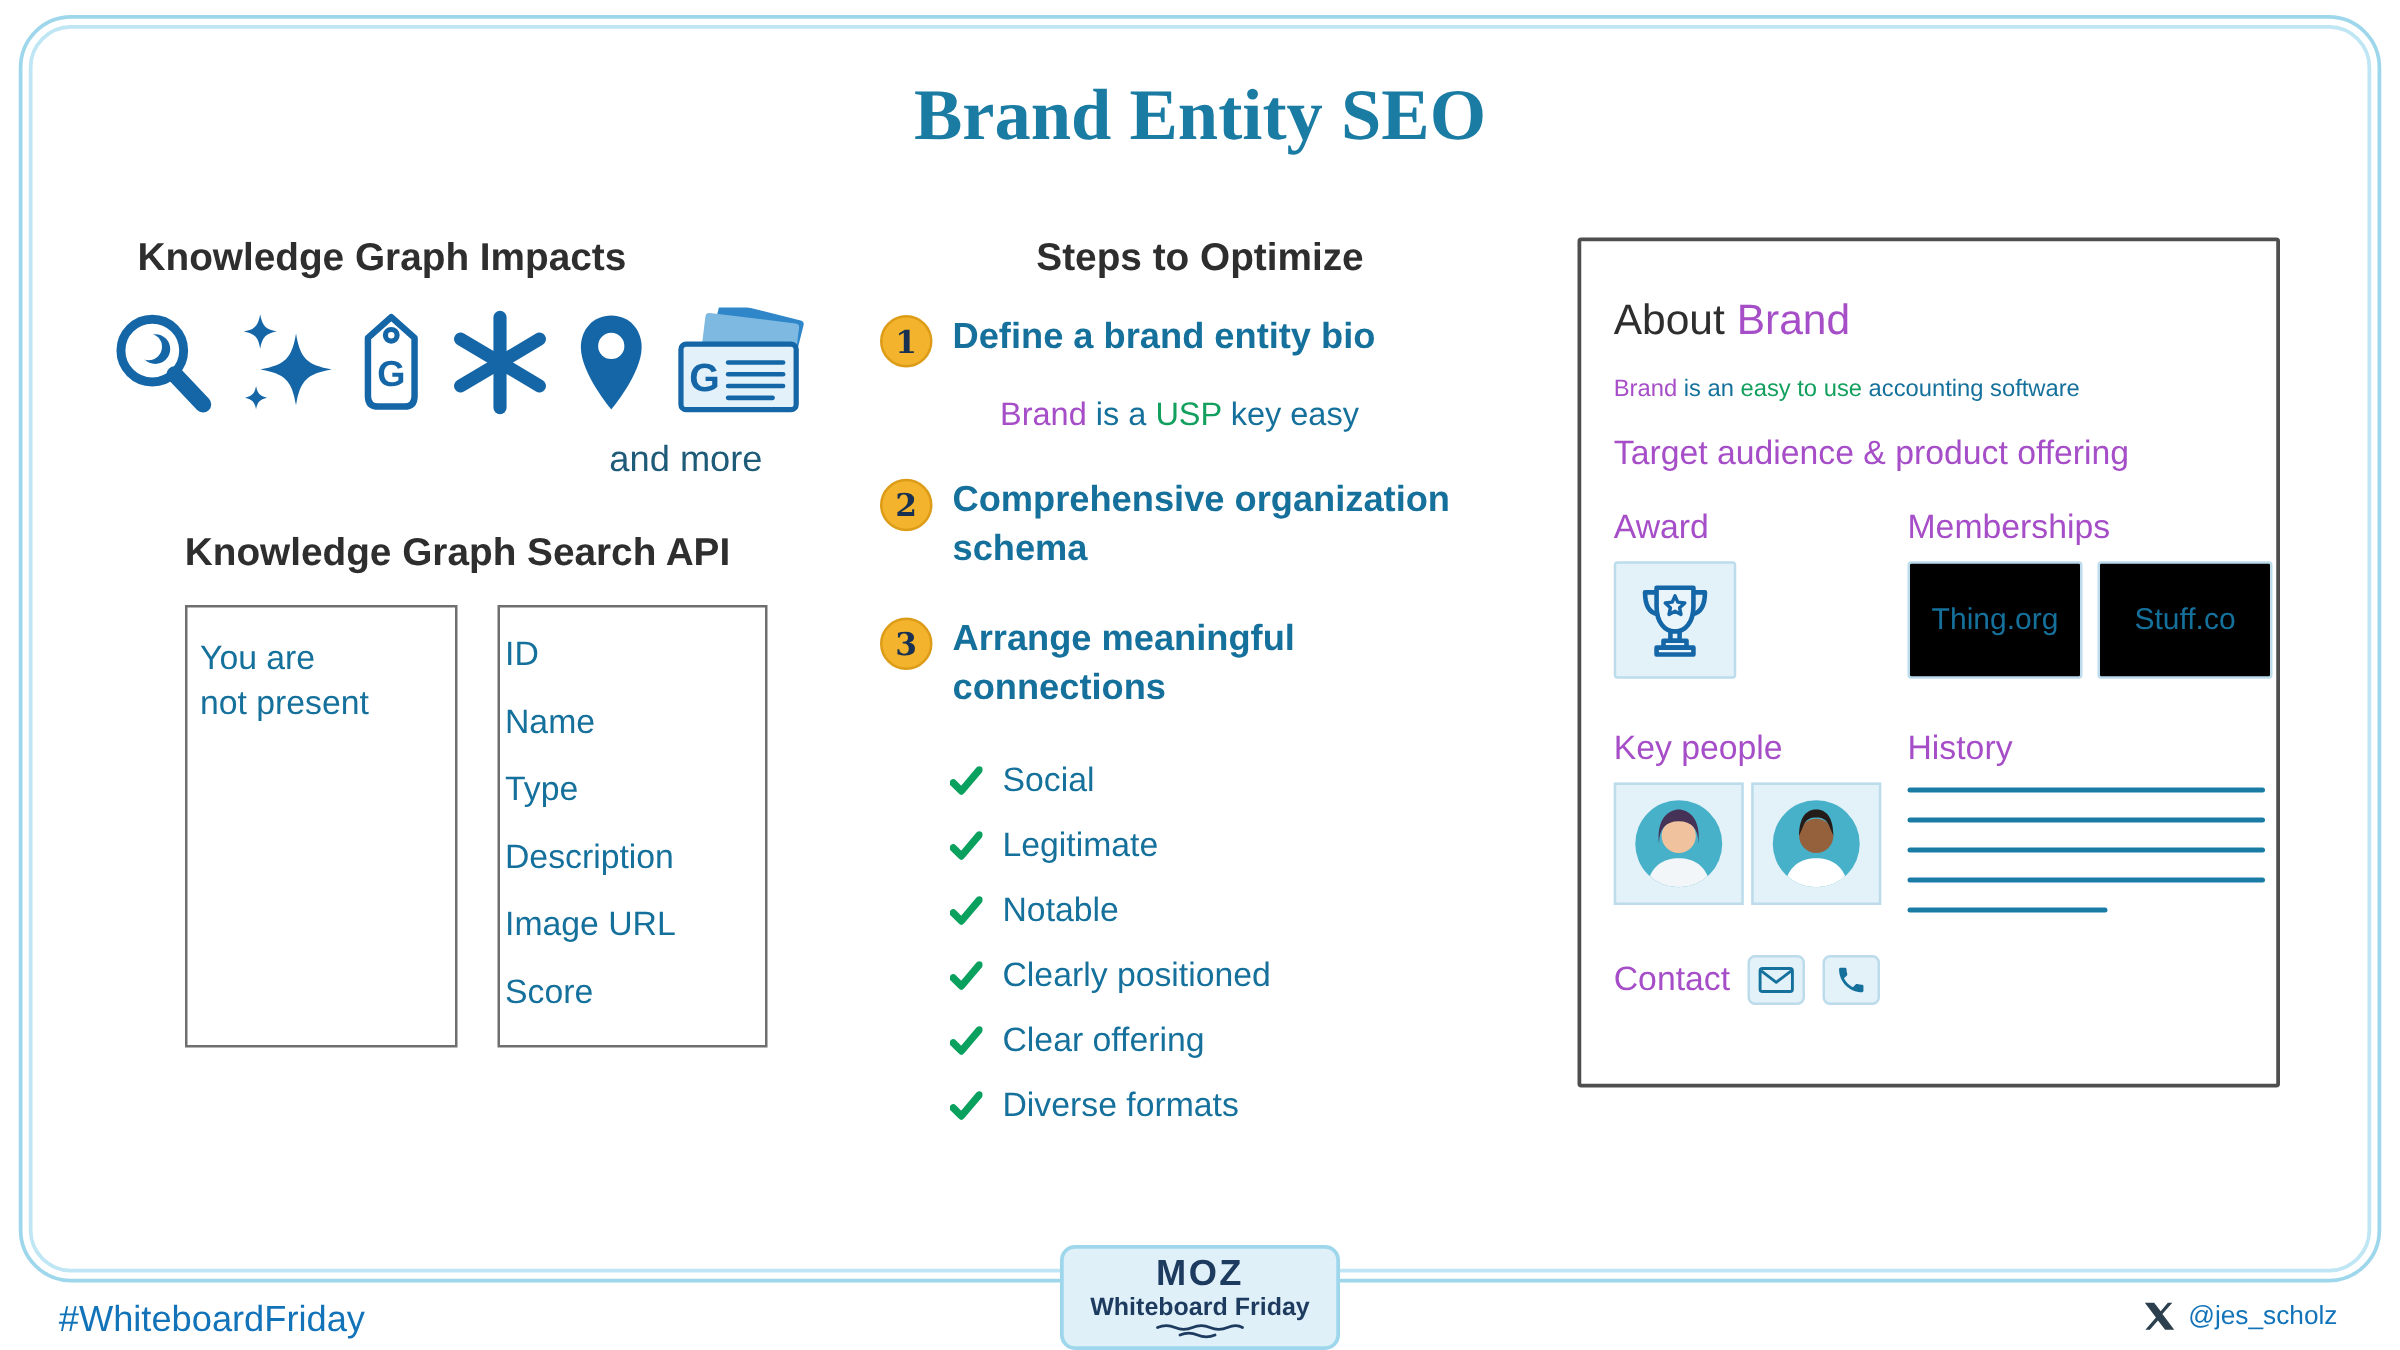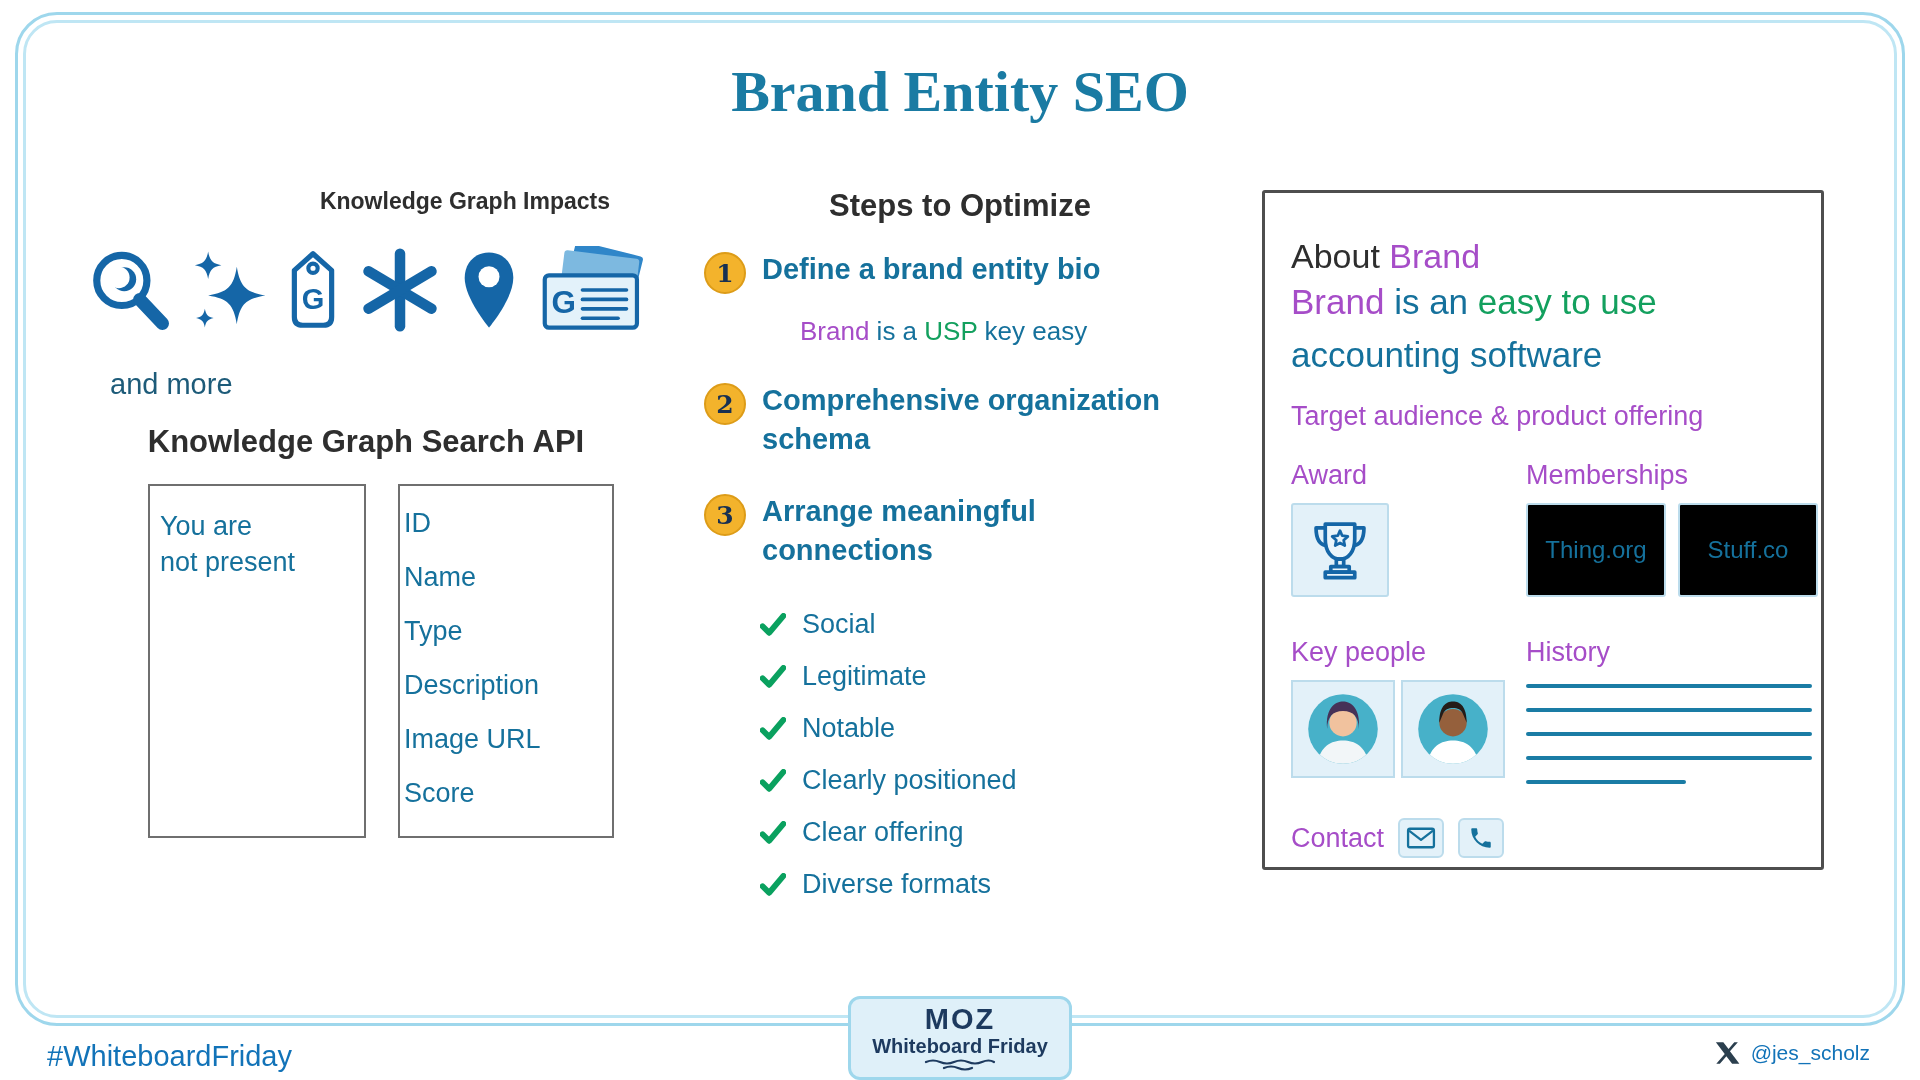--- a/index.html
+++ b/index.html
@@ -8,25 +8,25 @@
   
   .frame{position:absolute;left:15px;top:12px;width:1890px;height:1014px;
          border:3px solid #9ed7ec;border-radius:42px;box-sizing:border-box;}
   .frame-inner{position:absolute;inset:5px;border:3px solid #bfe6f4;border-radius:34px;}
   
   .title{position:absolute;top:58px;left:0;width:100%;margin:0;text-align:center;
          font-family:"Liberation Serif",serif;font-size:58px;font-weight:700;color:#1a7ba3;}
   
   .teal{color:#15719c;} .purple{color:#a64dc8;} .green{color:#13a05e;} .dark{color:#2e2e2e;}
   
-  .impacts-title{position:absolute;left:110px;top:188px;width:500px;text-align:right;
-                 font-size:23px;font-weight:700;color:#2e2e2e;}
+  .impacts-title{position:absolute;left:110px;top:188px;width:500px;text-align:left;
+                 font-size:31px;font-weight:700;color:#2e2e2e;}
   .icons-row{position:absolute;left:86px;top:246px;width:566px;display:flex;
              align-items:center;justify-content:space-between;}
-  .and-more{position:absolute;left:110px;top:368px;width:500px;text-align:left;
+  .and-more{position:absolute;left:110px;top:352px;width:500px;text-align:right;
             font-size:29px;color:#1d5b79;}
   .api-title{position:absolute;left:92px;top:424px;width:548px;text-align:center;
              font-size:31px;font-weight:700;color:#2e2e2e;}
   .kbox{position:absolute;top:484px;height:354px;border:2.5px solid #6f6f6f;
         box-sizing:border-box;background:#fff;color:#15719c;font-size:27px;}
   .kbox1{left:148px;width:218px;padding:22px 10px;line-height:1.35;}
   .kbox2{left:398px;width:216px;padding:10px 4px;}
   .kbox2 .field{height:54px;display:flex;align-items:center;}
   
   .steps-title{position:absolute;left:760px;top:188px;width:400px;text-align:center;
@@ -41,21 +41,21 @@
   .step-text{font-size:29px;font-weight:700;color:#15719c;line-height:1.33;max-width:400px;}
   .note{margin:22px 0 34px 96px;font-size:26px;}
   .checklist{margin-left:56px;margin-top:40px;}
   .check-item{display:flex;align-items:center;gap:16px;margin-bottom:21px;
               color:#15719c;font-size:27px;}
   .check-item svg{flex:0 0 auto;}
   
   .card{position:absolute;left:1262px;top:190px;width:562px;height:680px;background:#fff;
         border:3px solid #4e4e4e;border-radius:3px;box-sizing:border-box;padding:44px 26px;}
   .about{font-size:34px;}
-  .bio{font-size:35px;line-height:1.5;max-width:500px;}
+  .bio{margin-top:22px;font-size:19px;line-height:1.5;max-width:500px;}
   .subtitle{margin-top:20px;font-size:27px;}
   .sec-labels{margin-top:28px;display:grid;grid-template-columns:235px 1fr;font-size:27px;}
   .sec-labels.second{margin-top:40px;}
   .sec-row{margin-top:12px;display:grid;grid-template-columns:235px 1fr;align-items:start;}
   .award-box{width:98px;height:94px;background:#e3f1f9;border:2px solid #bcdcec;
              border-radius:3px;display:flex;align-items:center;justify-content:center;box-sizing:border-box;}
   .membership-row{display:flex;gap:12px;}
   .membership-box{width:140px;height:94px;background:#000000;border:2px solid #bcdcec;
                   border-radius:3px;box-sizing:border-box;display:flex;align-items:center;
                   justify-content:center;color:#15719c;font-size:24px;}

